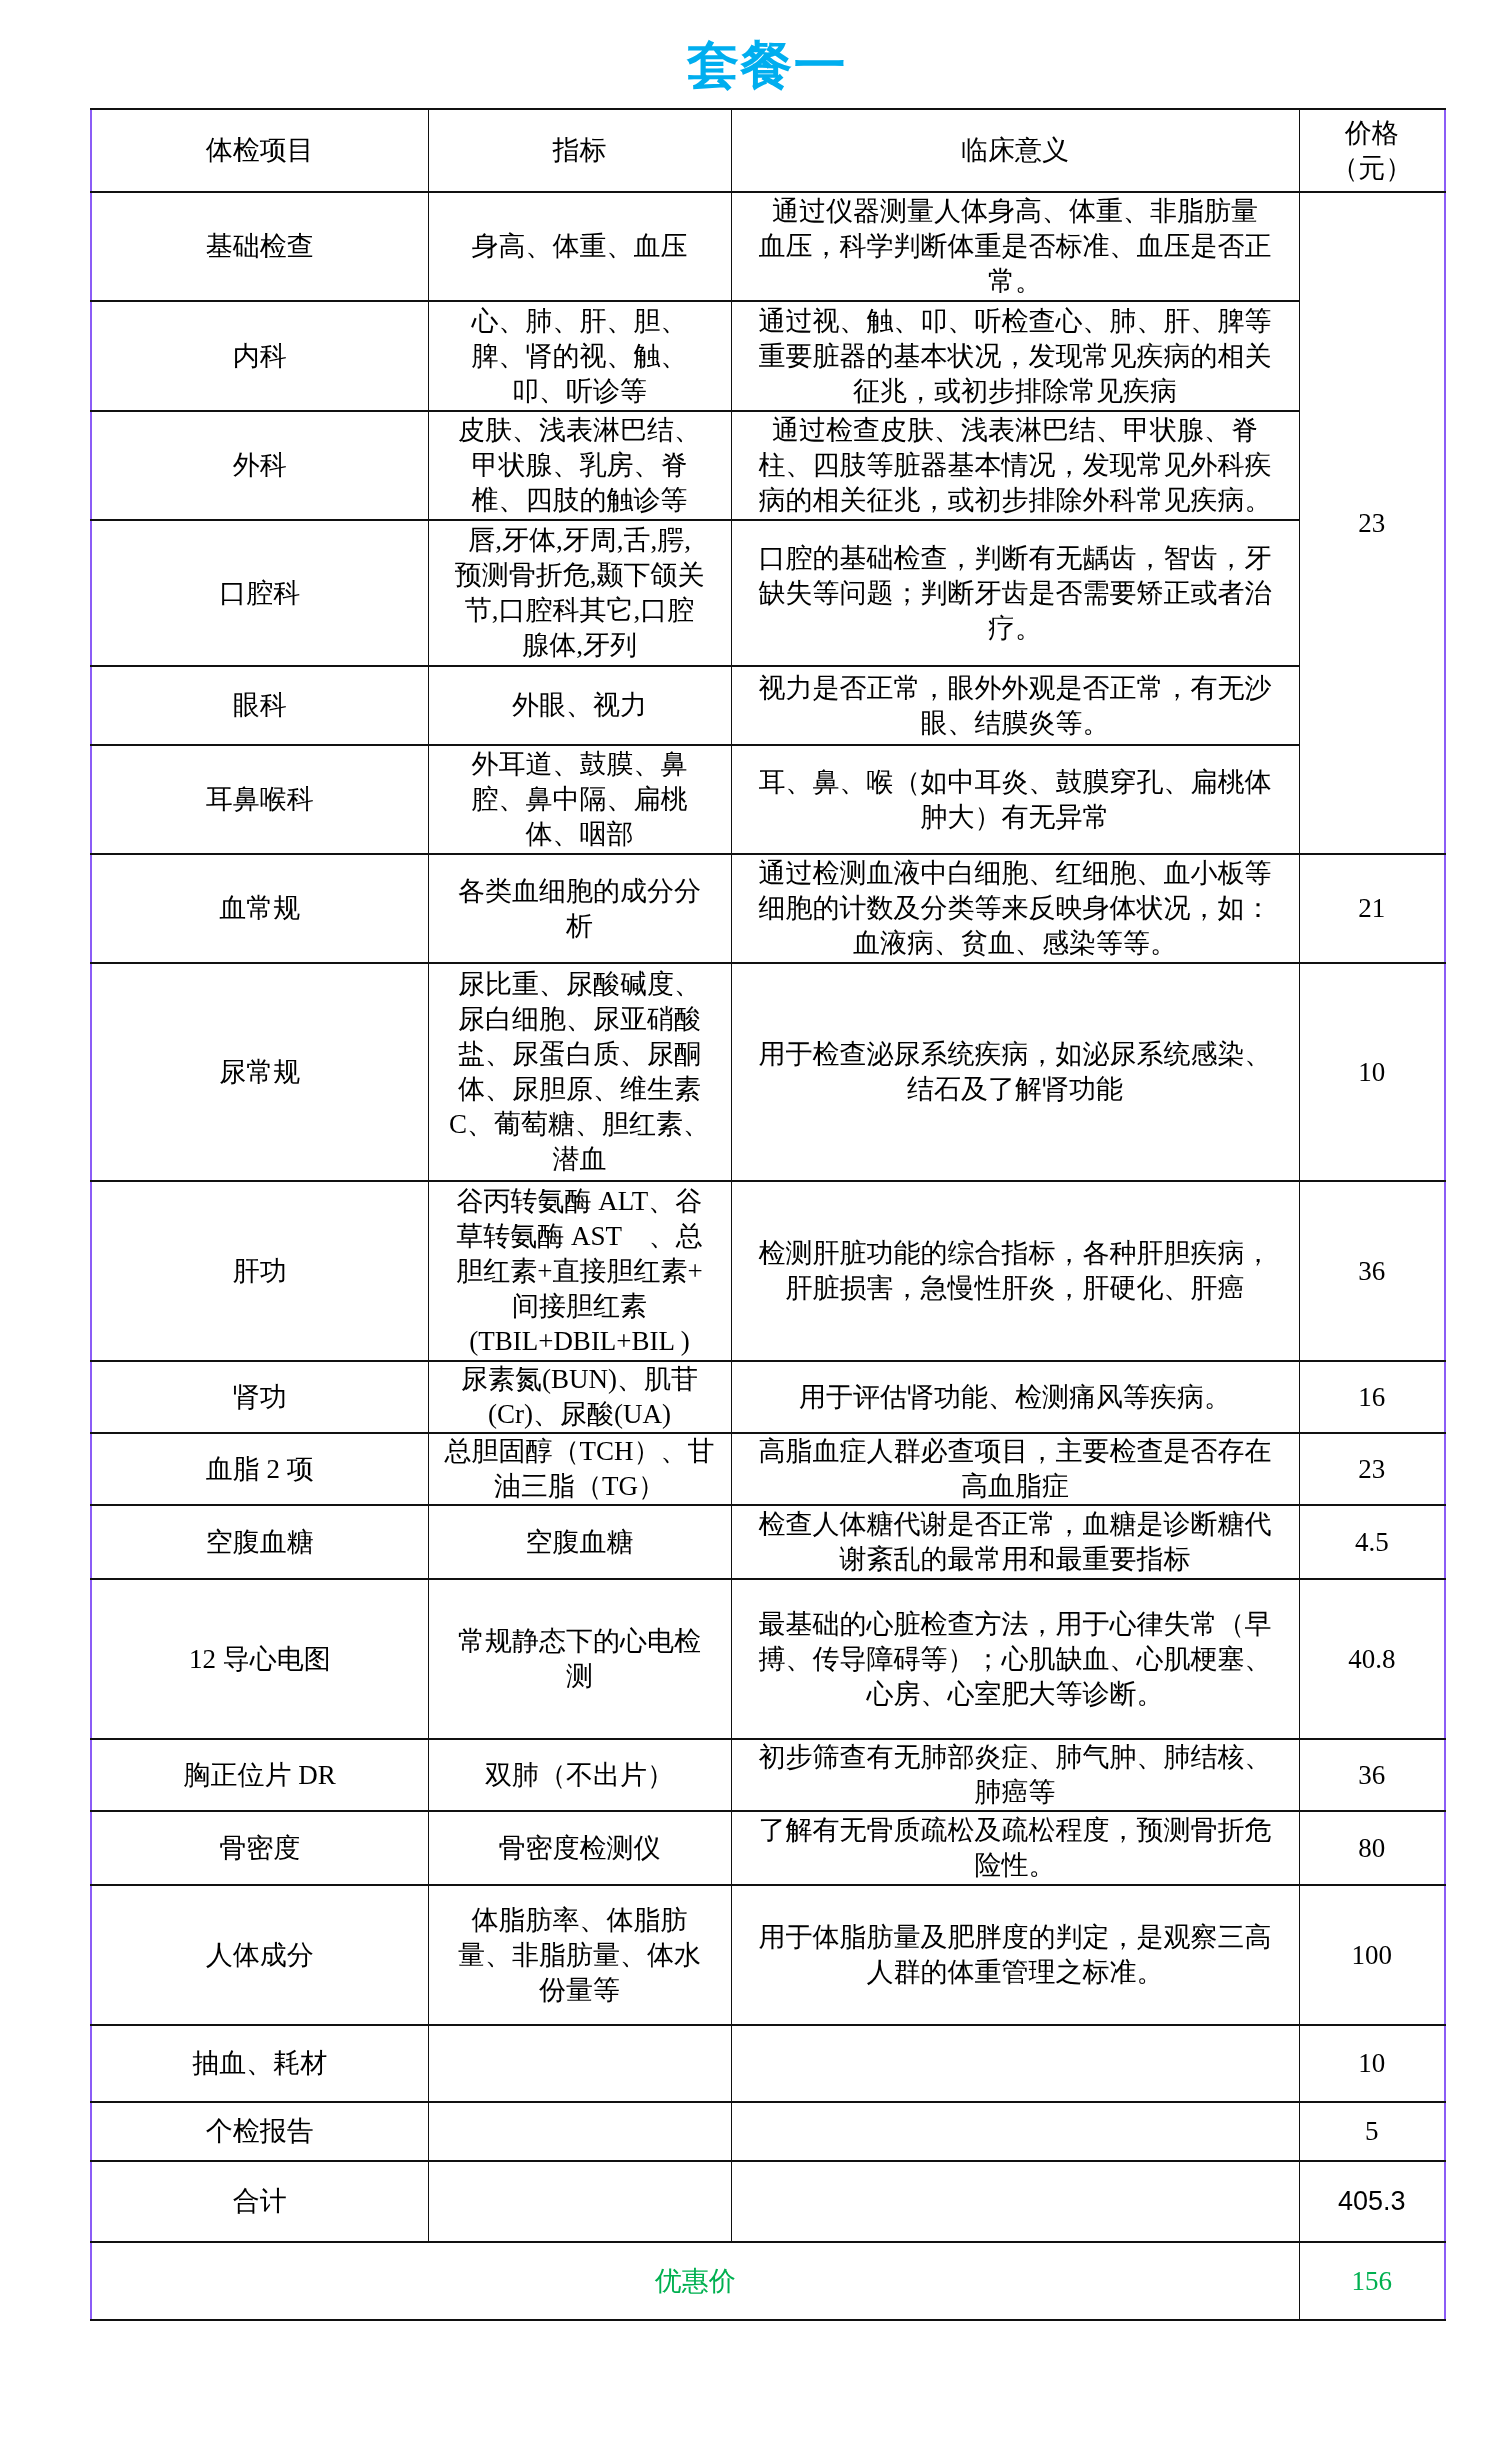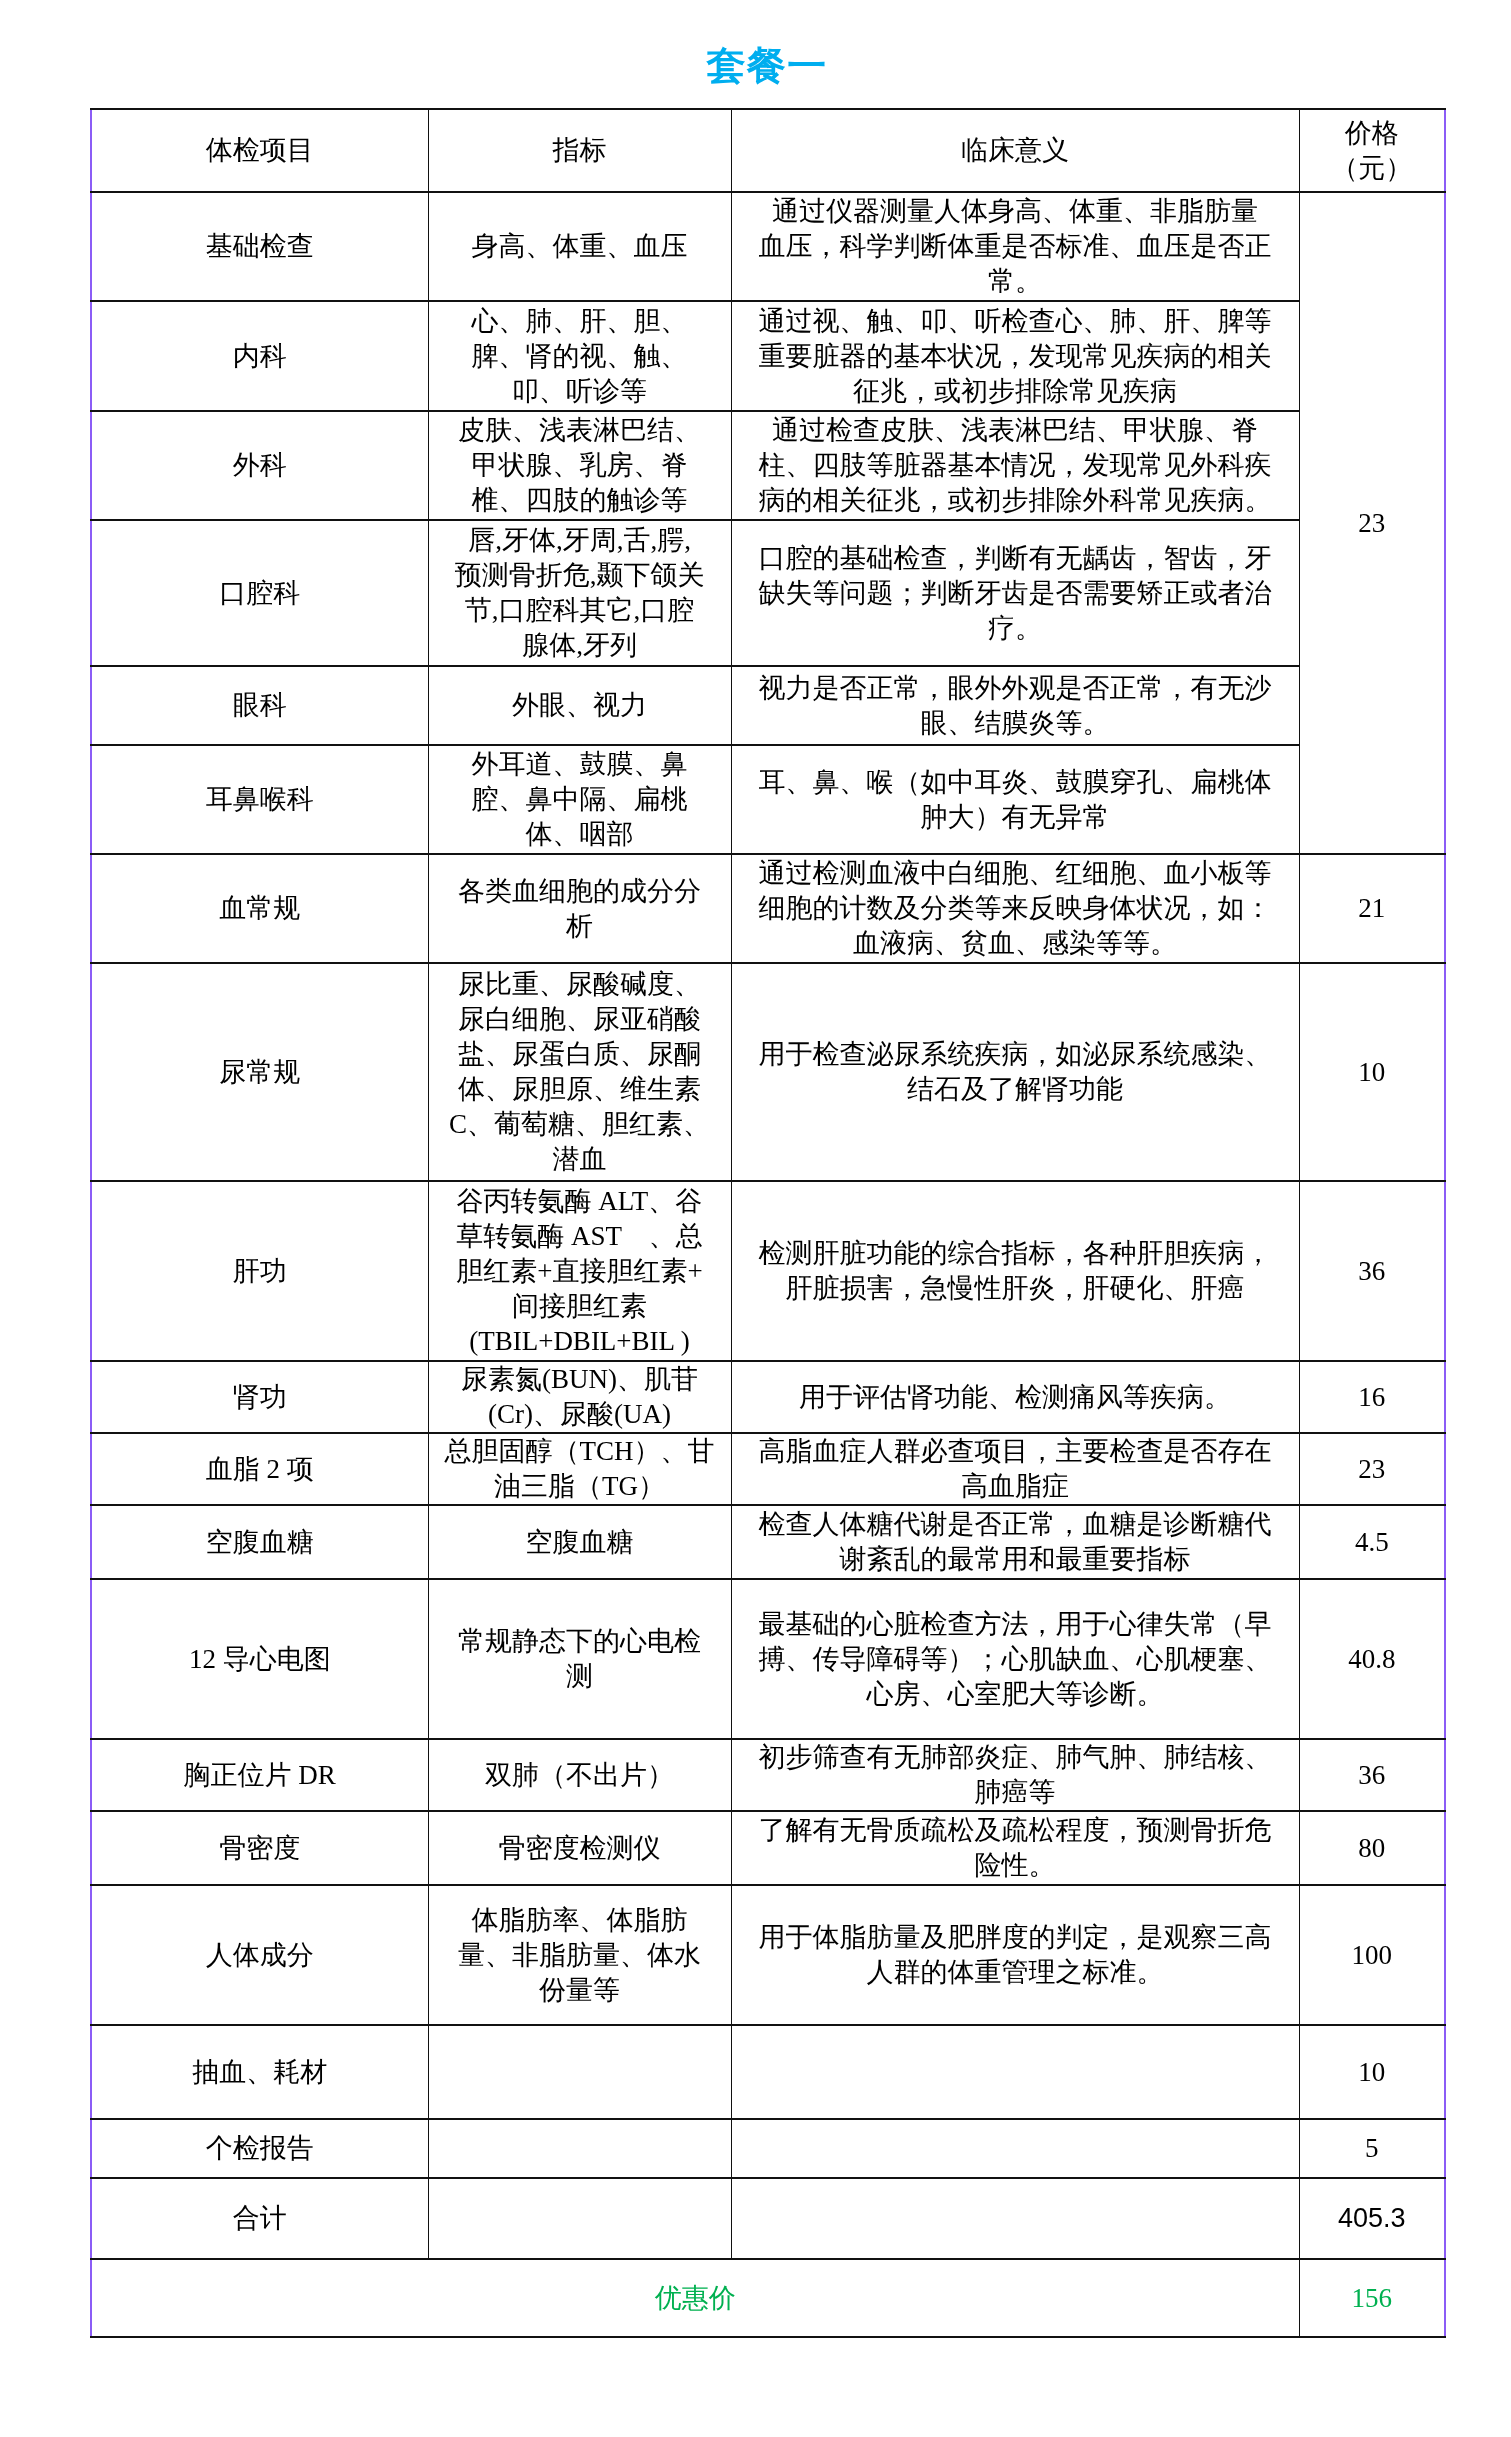--- a/index.html
+++ b/index.html
@@ -3,21 +3,21 @@
 <meta charset="utf-8">
 <style>
   html, body { margin: 0; padding: 0; background: #ffffff; }
   body {
     width: 1512px; height: 2438px; position: relative; overflow: hidden;
     font-family: "Liberation Serif", "DejaVu Serif", serif;
     color: #000000;
   }
   .title {
     position: absolute; left: 90px; top: 41px; width: 1354px;
-    text-align: center; font-size: 39px; line-height: 48px;
+    text-align: center; font-size: 52px; line-height: 48px;
     font-weight: bold; color: #00aeef;
     font-family: "DejaVu Serif", serif;
     letter-spacing: 1.3px;
   }
   table.pkg {
     position: absolute; left: 90px; top: 108px; width: 1354px;
     border-collapse: collapse; table-layout: fixed;
     border: 2px solid #8b5cf6;
   }
   table.pkg td {
@@ -187,21 +187,21 @@
     <tr style="height:140px">
       <td class="top-a">人体成分</td>
       <td class="top-b">体脂肪率、体脂肪
 量、非脂肪量、体水
 份量等</td>
       <td class="top-b">用于体脂肪量及肥胖度的判定，是观察三高
 人群的体重管理之标准。</td>
       <td class="num top-a">100</td>
     </tr>
 
-    <tr style="height:94px">
+    <tr style="height:77px">
       <td class="sans">抽血、耗材</td>
       <td></td>
       <td></td>
       <td class="num">10</td>
     </tr>
     <tr style="height:59px">
       <td class="sans">个检报告</td>
       <td></td>
       <td></td>
       <td class="num">5</td>

